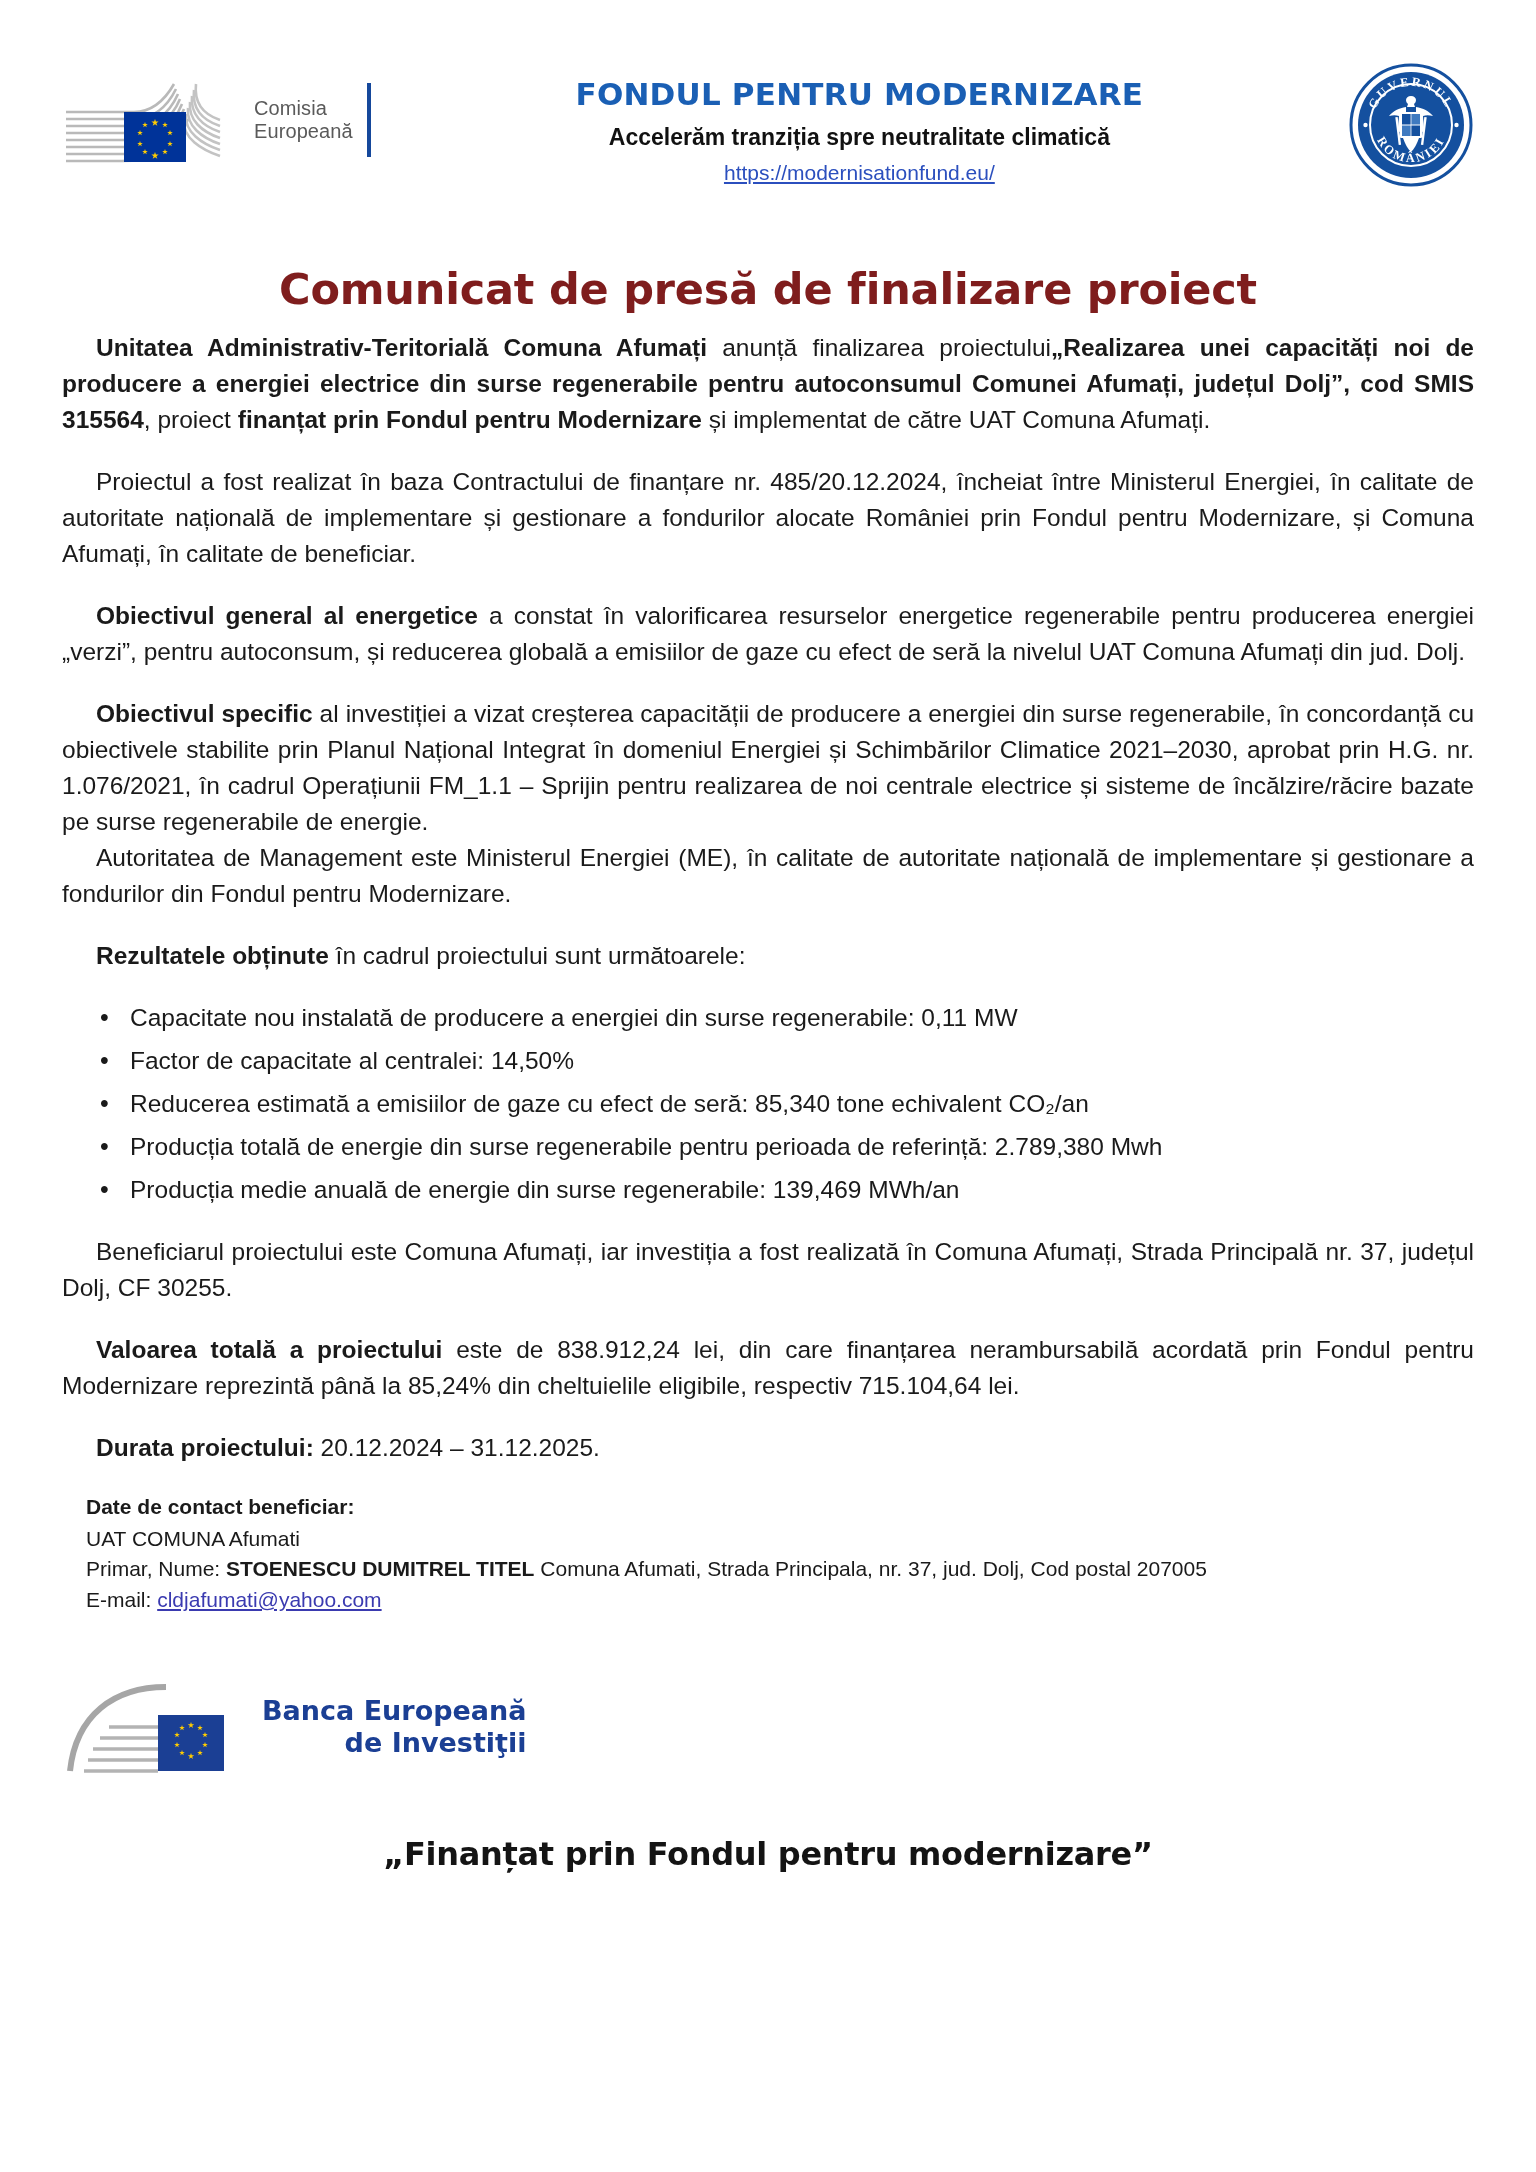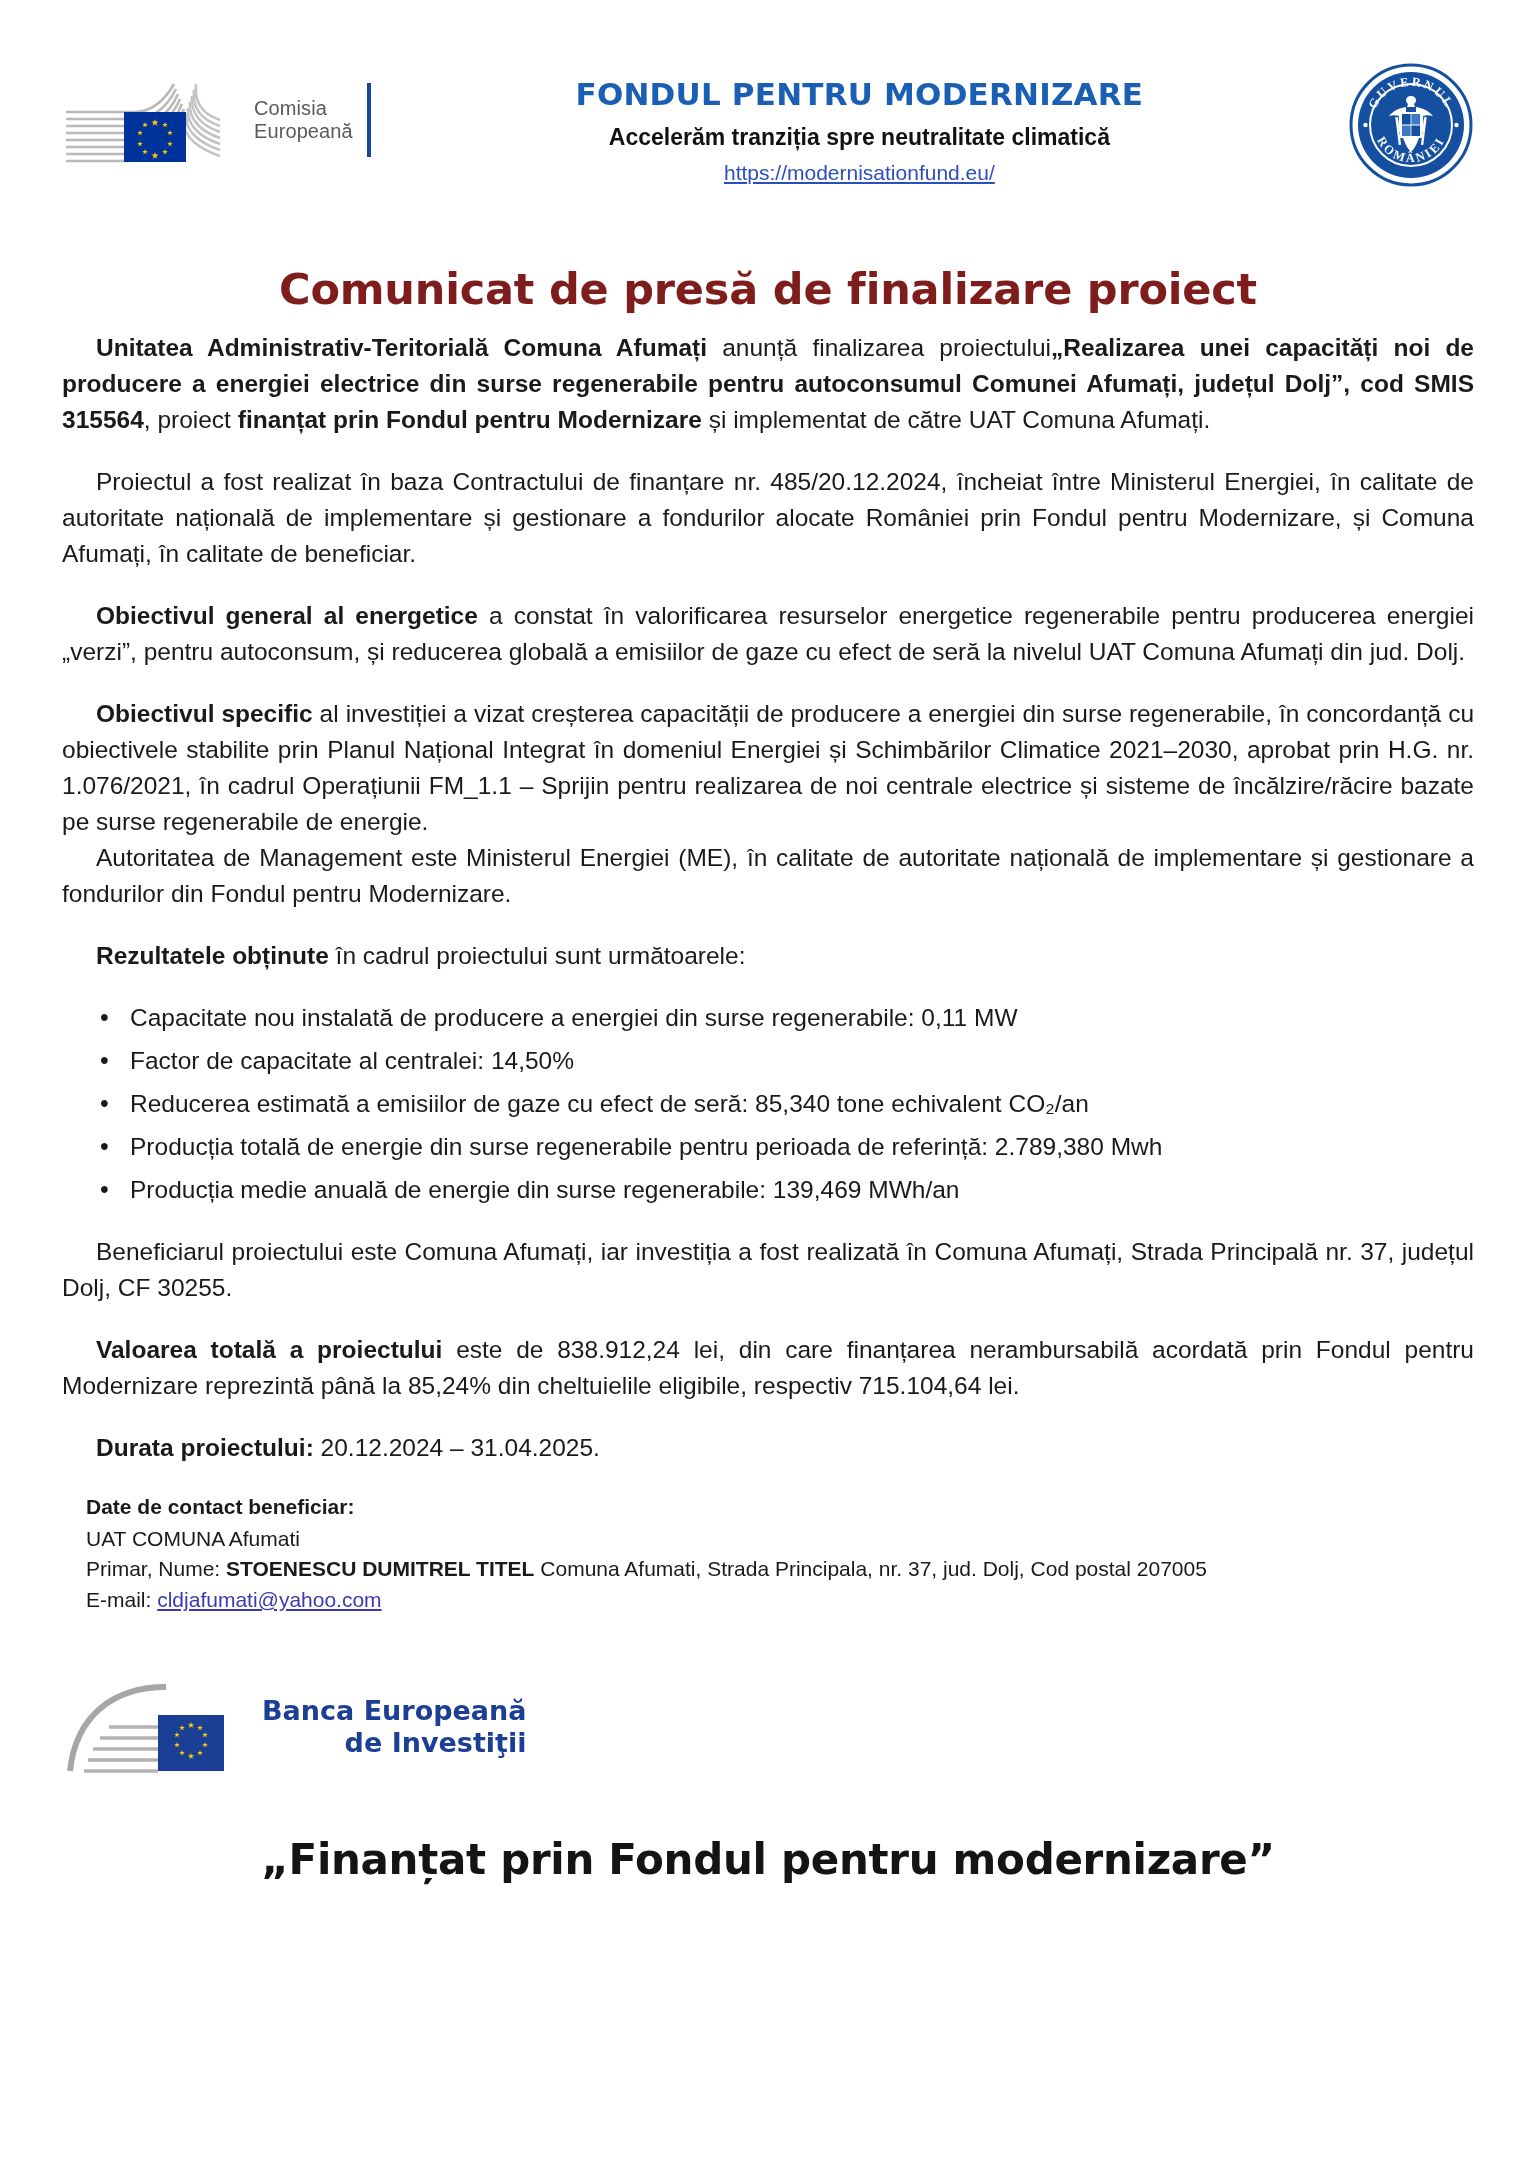--- a/index.html
+++ b/index.html
@@ -185,21 +185,21 @@
     color: #1b3f94;
     padding-left: 10px;
     white-space: nowrap;
     text-align: right;
   }
 
   
   .tagline {
     text-align: center;
     font-family: "DejaVu Sans", sans-serif;
-    font-size: 42px;
+    font-size: 32px;
     font-weight: bold;
     color: #141414;
     letter-spacing: -0.3px;
     margin: 56px 0 40px 0;
   }
 </style>
 </head>
 <body>
 
 <div class="page">
@@ -314,21 +314,21 @@
       <li>Factor de capacitate al centralei: 14,50%</li>
       <li>Reducerea estimată a emisiilor de gaze cu efect de seră: 85,340 tone echivalent CO₂/an</li>
       <li>Producția totală de energie din surse regenerabile pentru perioada de referință: 2.789,380 Mwh</li>
       <li>Producția medie anuală de energie din surse regenerabile: 139,469 MWh/an</li>
     </ul>
 
     <p class="para">Beneficiarul proiectului este Comuna Afumați, iar investiția a fost realizată în Comuna Afumați, Strada Principală nr. 37, județul Dolj, CF 30255.</p>
 
     <p class="para"><b>Valoarea totală a proiectului</b><span> este de 838.912,24 lei, din care finanțarea nerambursabilă acordată prin Fondul pentru Modernizare reprezintă până la 85,24% din cheltuielile eligibile, respectiv 715.104,64 lei.</span></p>
 
-    <p class="para"><b>Durata proiectului:</b><span> 20.12.2024 – 31.04.2025.</span></p>
+    <p class="para"><b>Durata proiectului:</b><span> 20.12.2024 – 31.12.2025.</span></p>
   </div>
 
   <div class="contact">
     <p class="contact-line contact-head">Date de contact beneficiar:</p>
     <p class="contact-line">UAT COMUNA Afumati</p>
     <p class="contact-line"><span>Primar, Nume: </span><b>STOENESCU DUMITREL TITEL</b><span> Comuna Afumati, Strada Principala, nr. 37, jud. Dolj, Cod postal 207005</span></p>
     <p class="contact-line"><span>E-mail: </span><a class="mail-link" href="#">cldjafumati@yahoo.com</a></p>
   </div>
 
   <div class="eib">

